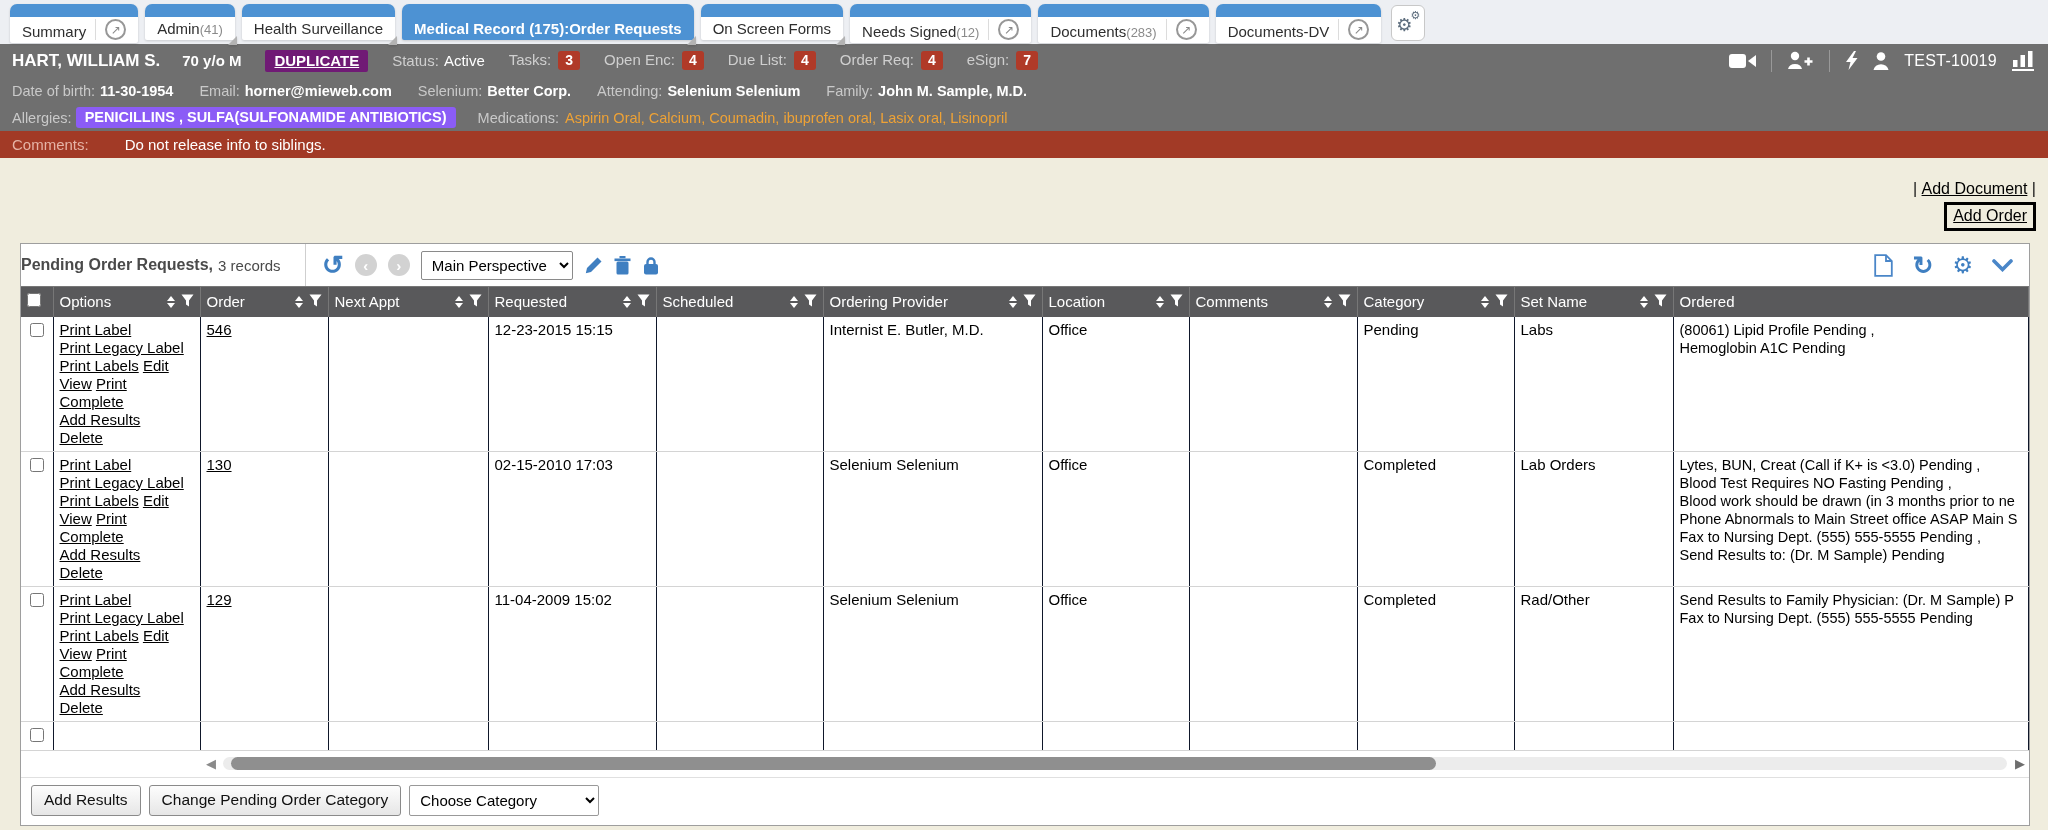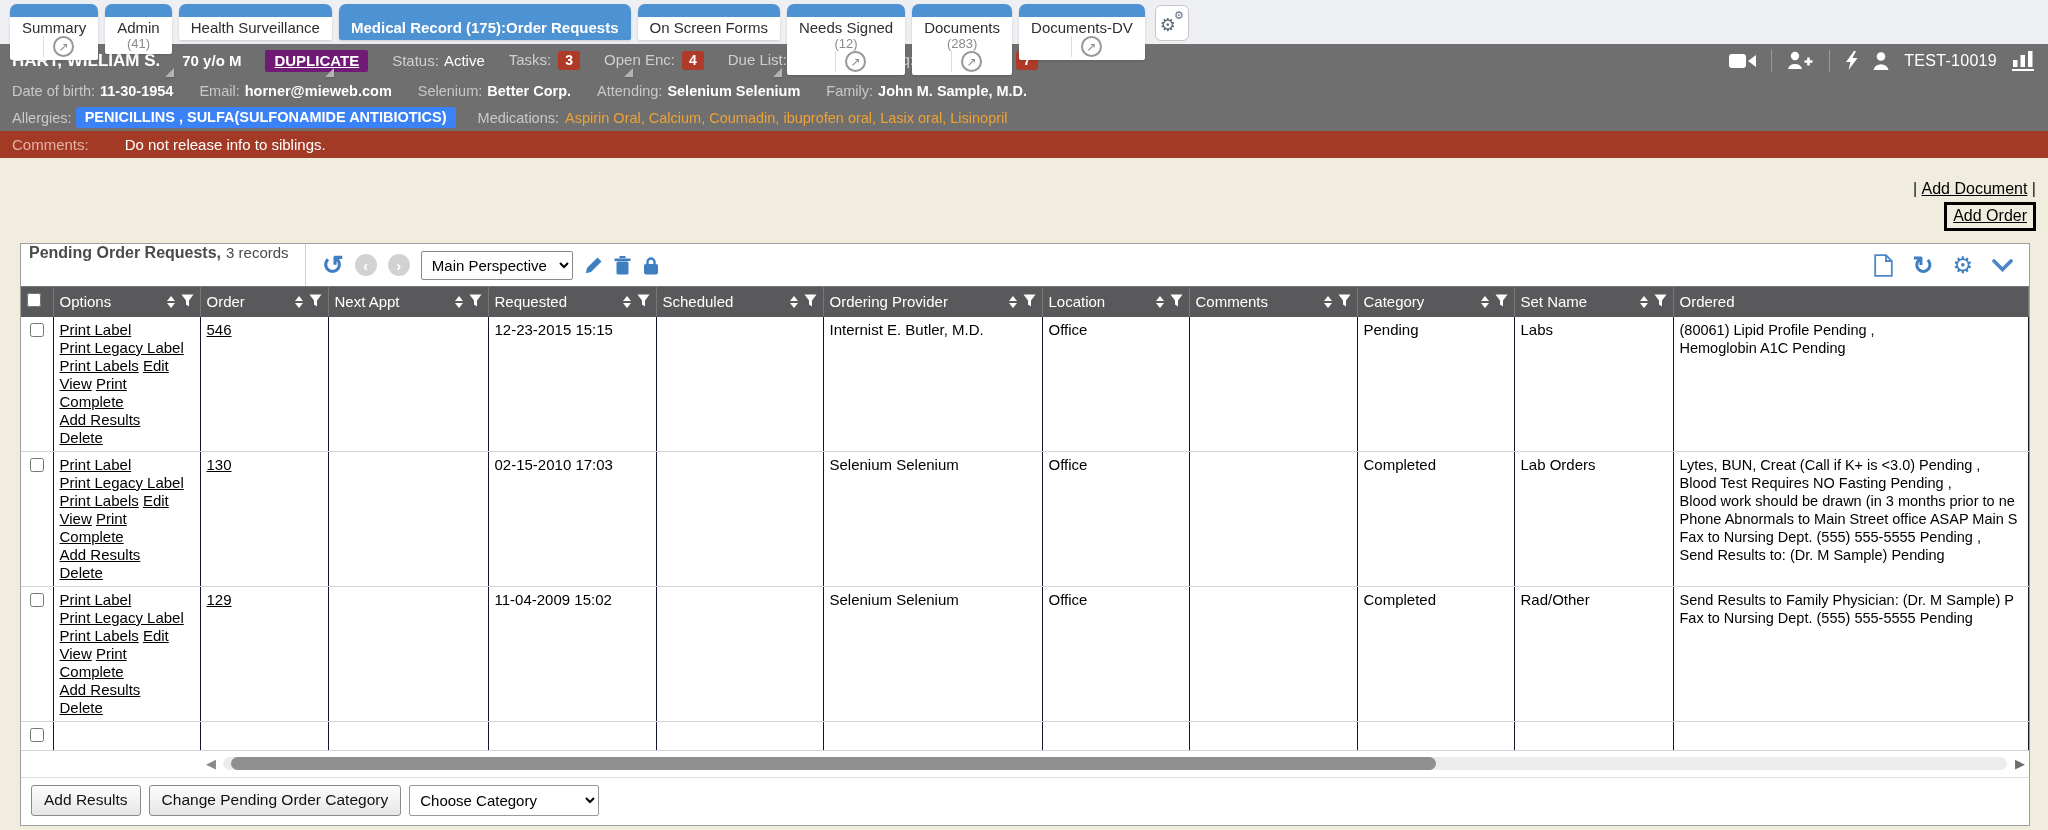--- a/index.html
+++ b/index.html
@@ -4,21 +4,21 @@
 <style>
   * { box-sizing: border-box; margin: 0; padding: 0; }
   html,body { width:2048px; height:830px; }
   body { font-family:"Liberation Sans", sans-serif; background:#f0edde; overflow:hidden; font-size:15px; }
   a { color:#000; text-decoration:underline; cursor:pointer; }
 
   
   .tabbar { height:44px; background:#edeff3; display:flex; align-items:flex-start; padding:4px 0 0 10px; gap:7px; }
   .tab { position:relative; display:flex; flex-direction:column; cursor:pointer; filter:drop-shadow(0 1px 1px rgba(0,0,0,.15)); }
   .tab-cap { height:13px; background:#4d92d3; border-radius:7px 7px 0 0; }
-  .tab-body { background:#fff; min-height:23px; padding:2px 12px 3px; font-size:15px; color:#2e2e2e; display:flex; align-items:center; border-radius:0 0 2px 2px; white-space:nowrap;flex-direction:column; }
+  .tab-body { background:#fff; min-height:23px; padding:2px 12px 3px; font-size:15px; color:#2e2e2e; display:flex; align-items:flex-end; border-radius:0 0 2px 2px; white-space:nowrap; }
   .tab.active .tab-body { background:#4d92d3; color:#fff; font-weight:bold; }
   .tab-count { font-size:13px; color:#8a8a8a; }
   .popout-wrap { border-left:1px solid #dcdcdc; padding-left:9px; margin-left:9px; display:flex; align-items:center; }
   .popout { width:21px; height:21px; border:2px solid #979797; border-radius:50%; color:#8a8a8a; font-size:12px; display:flex; align-items:center; justify-content:center; }
   .fold { position:absolute; right:-2px; bottom:-2px; width:0; height:0; border-style:solid; border-width:0 0 9px 9px; border-color:transparent transparent #b3b3b3 transparent; }
   .gearbtn { width:34px; height:36px; background:#fff; border:1px solid #c8c8c8; border-radius:6px; margin-left:3px; margin-top:1px; position:relative; color:#5e6e7e; cursor:pointer; }
   .gearbtn .g1 { font-size:18px; position:absolute; left:4px; top:8px; }
   .gearbtn .g2 { font-size:11px; position:absolute; right:4px; top:3px; }
 
   
@@ -32,37 +32,37 @@
   .cbadge { display:inline-block; background:#b03a28; color:#fff; font-weight:bold; font-size:14px; padding:1px 7px 2px; border-radius:3px; margin-left:7px; }
   .b-right { margin-left:auto; display:flex; align-items:center; gap:15px; }
   .vdiv { width:1px; height:22px; background:#999; }
   .uid { font-size:16px; letter-spacing:.3px; }
   .chart-ic { border-bottom:2px solid #fff; padding-bottom:2px; cursor:pointer; display:flex; }
   .icon-btn { display:flex; align-items:center; cursor:pointer; }
   .b-row2 { height:27px; display:flex; align-items:center; padding:0 12px; font-size:14.5px; }
   .pair { margin-right:26px; white-space:nowrap; }
   .lbl { color:#c9c9c9; }
   .val { color:#fff; font-weight:bold; margin-left:5px; }
-  .allergy-badge { background:#3b82f6; color:#fff; font-weight:bold; padding:2px 9px 3px; border-radius:3px; margin:4px 4px; cursor:pointer; }
+  .allergy-badge { background:#8b5cf6; color:#fff; font-weight:bold; padding:2px 9px 3px; border-radius:3px; margin:4px 4px; cursor:pointer; }
   .med-link { color:#eea236; text-decoration:none; }
   .med-sep { color:#eea236; }
   .b-meds { margin-left:18px; }
   .comments-bar { background:#a23a26; height:27px; display:flex; align-items:center; padding:8px 12px; font-size:15px; color:#fff; }
   .comments-bar .lbl2 { color:#e5b3a6; margin-right:36px; }
 
   
   .content { padding:20px 8px 0 10px; }
   .actions { text-align:right; padding-right:4px; font-size:16px; color:#111; line-height:21px; }
   .add-order-box { display:inline-block; border:3px solid #000; padding:0 6px 2px; margin-top:3px; background:#f0edde; }
   .actions a { font-weight:500; }
 
   
   .panel { margin:12px 10px 0; background:#fff; border:1px solid #9e9e9e; }
   .toolbar { height:42px; display:flex; align-items:center; }
-  .tb-title { width:285px; height:100%; display:flex; align-items:flex-start; padding-left:8px; border-right:1px solid #cfcfcf; font-size:15px; color:#4a4a4a; white-space:nowrap; }
+  .tb-title { width:285px; height:100%; display:flex; align-items:center; padding-left:0; border-right:1px solid #cfcfcf; font-size:15px; color:#4a4a4a; white-space:nowrap; }
   .tb-title b { font-size:16px; margin-right:5px; }
   .tb-controls { display:flex; align-items:center; gap:11px; padding-left:16px; }
   .undo { color:#3f7fc1; font-size:26px; font-weight:bold; line-height:20px; cursor:pointer; }
   .circ { width:22px; height:22px; border-radius:50%; background:#d2d2d2; color:#fff; font-size:15px; font-weight:bold; display:flex; align-items:center; justify-content:center; cursor:default; }
   select { font-family:"Liberation Sans", sans-serif; font-size:15px; border:1px solid #8a8a8a; background:#fff; padding:4px 6px; border-radius:2px; }
   .persp { width:152px; height:29px; }
   .tb-ic { display:flex; cursor:pointer; }
   .tb-right { margin-left:auto; display:flex; align-items:center; gap:19px; padding-right:16px; }
 
   table { border-collapse:collapse; table-layout:fixed; width:100%; }

